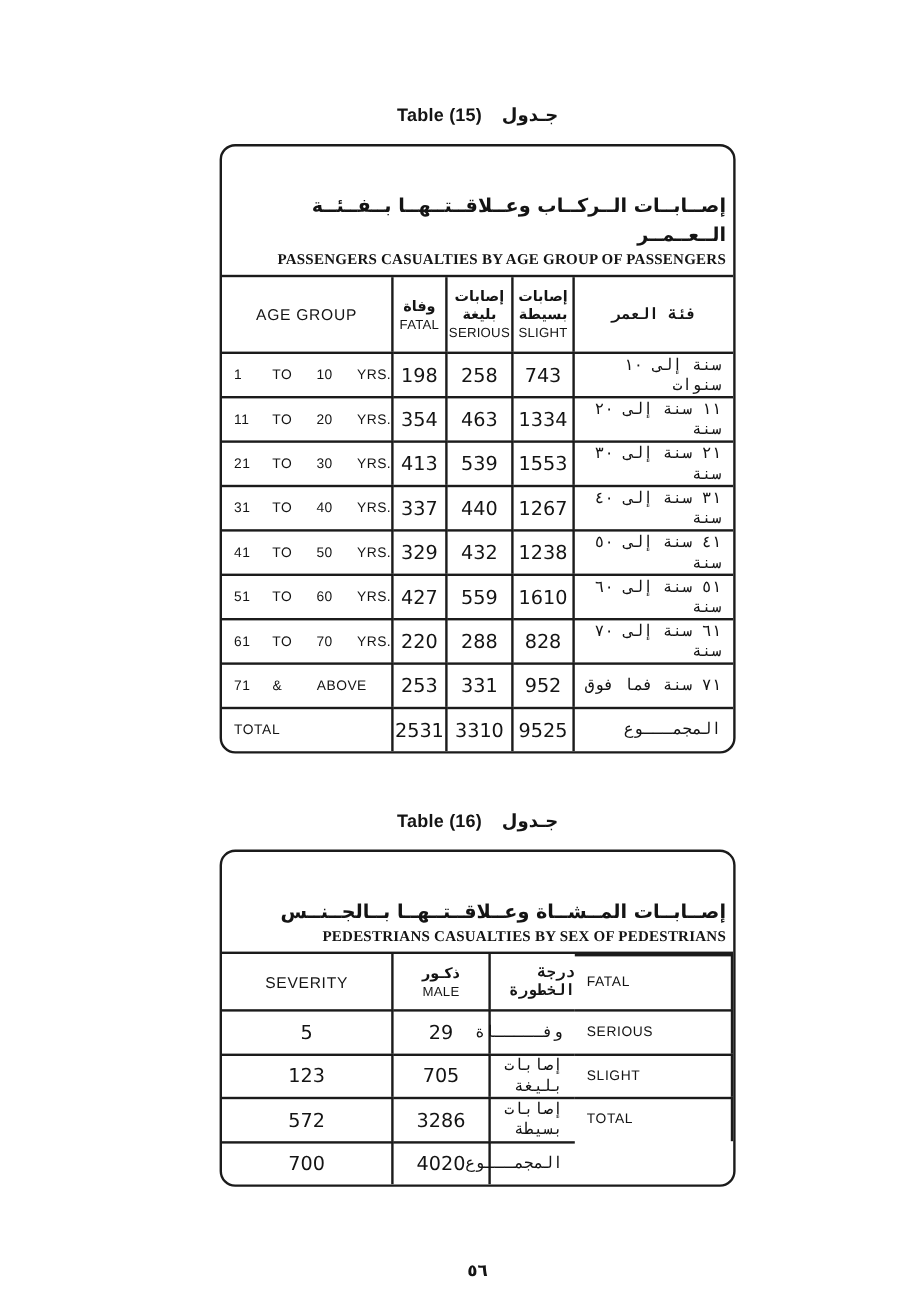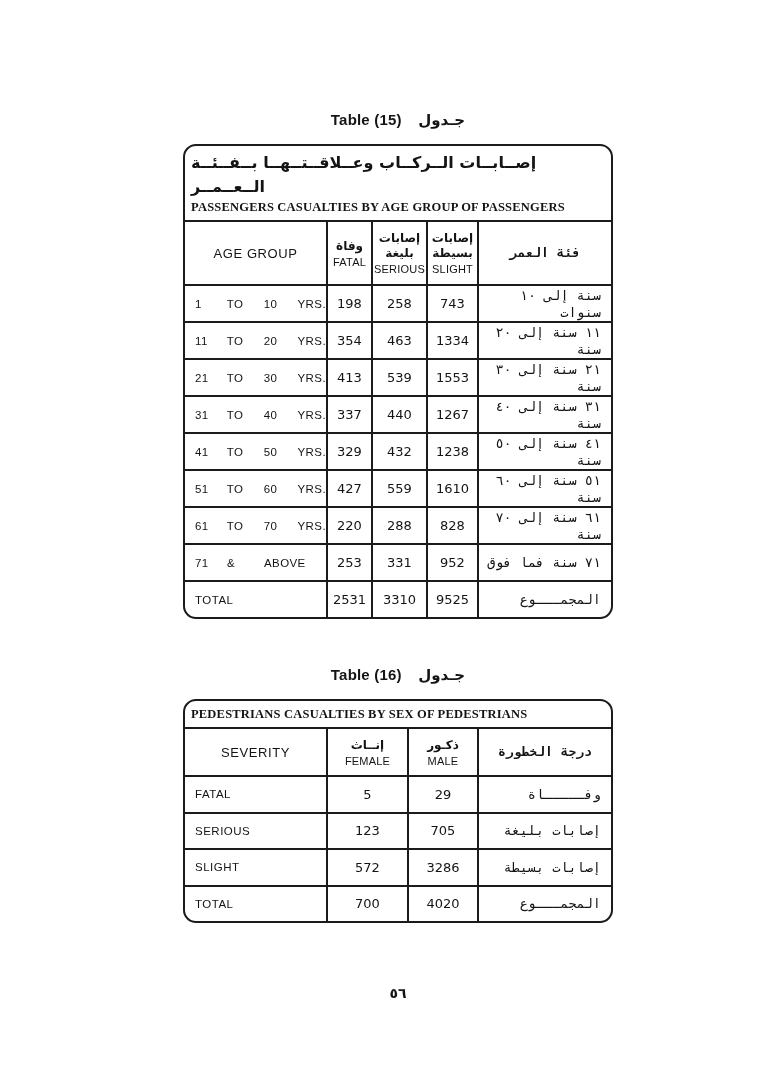--- a/index.html
+++ b/index.html
@@ -1,28 +1,28 @@
 <!DOCTYPE html>
 <html><head>
 <meta charset="utf-8">
 <style>
   * { margin:0; padding:0; box-sizing:border-box; }
   html,body { width:768px; height:1085px; background:#ffffff; }
   body { font-family:"Liberation Sans", sans-serif; color:#141414; overflow:hidden; }
 
-  .content { margin-left:183px; width:430px; padding-top:108px; }
+  .content { margin-left:183px; width:430px; padding-top:84px; }
 
   
   .table-title { text-align:center; font-weight:bold; height:24px; line-height:24px; white-space:nowrap; }
   .title-en { font-family:"Liberation Sans", sans-serif; font-size:15px; letter-spacing:.2px; }
   .title-ar { font-family:"DejaVu Sans", sans-serif; font-size:15px; margin-left:12px; direction:rtl; display:inline-block; }
 
   
   .table-box { border:2px solid #1b1b1b; border-radius:13px; overflow:hidden; background:#fff; }
-  .box-hdr { border-bottom:2px solid #1b1b1b; text-align:left; padding:5px 6px 4px; }
+  .box-hdr { border-bottom:2px solid #1b1b1b; text-align:right; padding:5px 6px 4px;margin-top:33px; }
   .box-hdr .ar-line { font-family:"DejaVu Sans", sans-serif; font-weight:bold; font-size:16px; line-height:24px; direction:rtl; }
   .box-hdr .en-line { font-family:"Liberation Serif", serif; font-weight:bold; font-size:12.5px; line-height:17px; letter-spacing:.2px; }
 
   .grid15 { display:grid; grid-template-columns:143px 45px 55px 51px 1fr; grid-template-rows:62px repeat(9,37px); }
   .grid16 { display:grid; grid-template-columns:143px 81px 70px 1fr; grid-template-rows:46px repeat(4,36.5px);border-radius:18px; }
 
   .cell { border-top:2px solid #1b1b1b; border-right:2px solid #1b1b1b;
           display:flex; align-items:center; justify-content:center; overflow:visible; }
   .cell.lc { border-right:none;font-family:Liberation Mono, monospace; }
   .cell.hr { border-top:none; }
@@ -31,21 +31,21 @@
   .hdr-label { font-size:13px; letter-spacing:.6px; }
   .stack { flex-direction:column; line-height:1; }
   .stack .h-ar { font-family:"DejaVu Sans", sans-serif; font-weight:bold; font-size:12px; line-height:15px; direction:rtl; }
   .stack .h-en { font-size:11px; letter-spacing:.2px; margin-top:3px; }
   .h-ar-col { font-family:"DejaVu Sans", sans-serif; font-weight:bold; font-size:13px; direction:rtl; }
 
   
   .age-cell { justify-content:flex-start; padding-left:10px; }
   .age-cell span { font-size:11.5px; letter-spacing:.4px; white-space:nowrap; }
   .sp1 { width:32px; } .sp2 { width:37px; } .sp3 { width:34px; }
-  .num-cell { font-family:"DejaVu Sans", sans-serif; font-size:13px; }
+  .num-cell { font-family:"DejaVu Sans", sans-serif; font-size:16px; }
   .ar-cell { font-family:"DejaVu Sans", sans-serif; font-size:13.5px; direction:rtl;
              justify-content:flex-start; padding-right:10px; } 
   .label-cell { justify-content:flex-start; padding-left:10px; font-size:11.5px; letter-spacing:.5px; }
 
   .gap-mid { margin-top:44px; }
   .gap-sm  { margin-top:12px; }
 
   .page-number { text-align:center; margin-top:62px; font-family:"DejaVu Sans", sans-serif;
                  font-weight:bold; font-size:14px; letter-spacing:3px; }
 </style>
@@ -183,31 +183,28 @@
     </div>
   </div>
 
   <div class="table-title gap-mid">
     <span class="title-en">Table (16)</span>
     <span class="title-ar">جـدول</span>
   </div>
 
   <div class="table-box gap-sm">
     <div class="box-hdr">
+      <div class="ar-line">إصــابــات المــشــاة وعــلاقــتــهــا بــالجــنــس</div>
       <div class="en-line">PEDESTRIANS CASUALTIES BY SEX OF PEDESTRIANS</div>
     </div>
     <div class="grid16">
 
       <div class="cell hr hdr-label">
           <span>SEVERITY</span>
         </div>
-      <div class="cell hr stack">
-        <span class="h-ar">إنــاث</span>
-        <span class="h-en">FEMALE</span>
-      </div>
       <div class="cell hr stack">
         <span class="h-ar">ذكـور</span>
         <span class="h-en">MALE</span>
       </div>
       <div class="cell hr lc h-ar-col">
           <span>درجة الخطورة</span>
         </div>
 
       <div class="cell label-cell">FATAL</div>
       <div class="cell num-cell">5</div>

